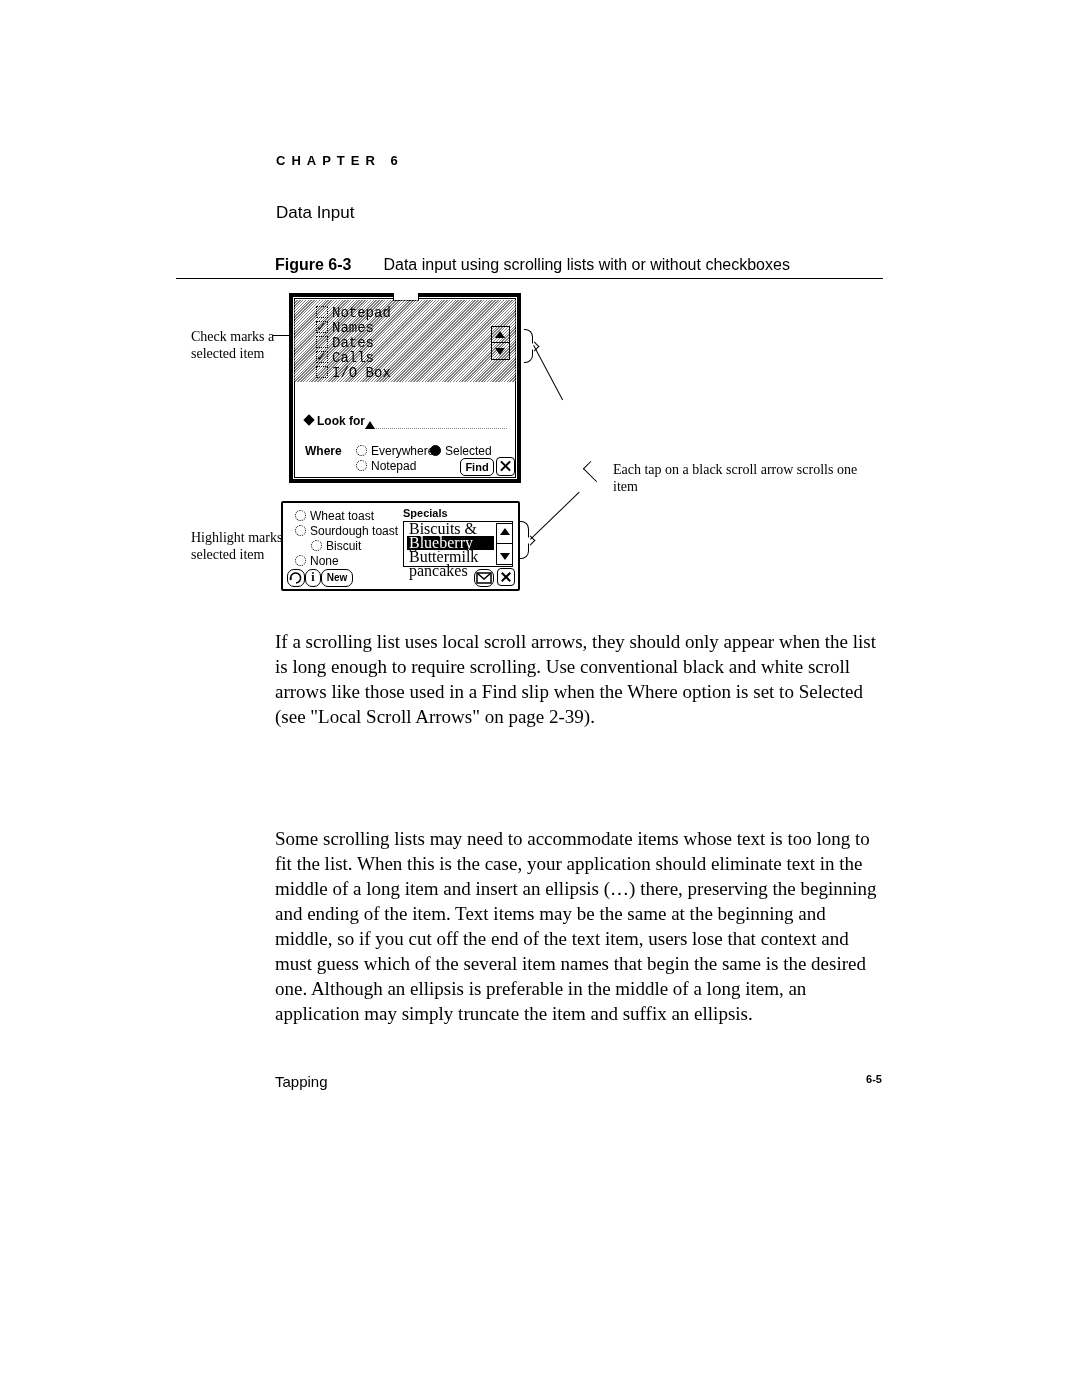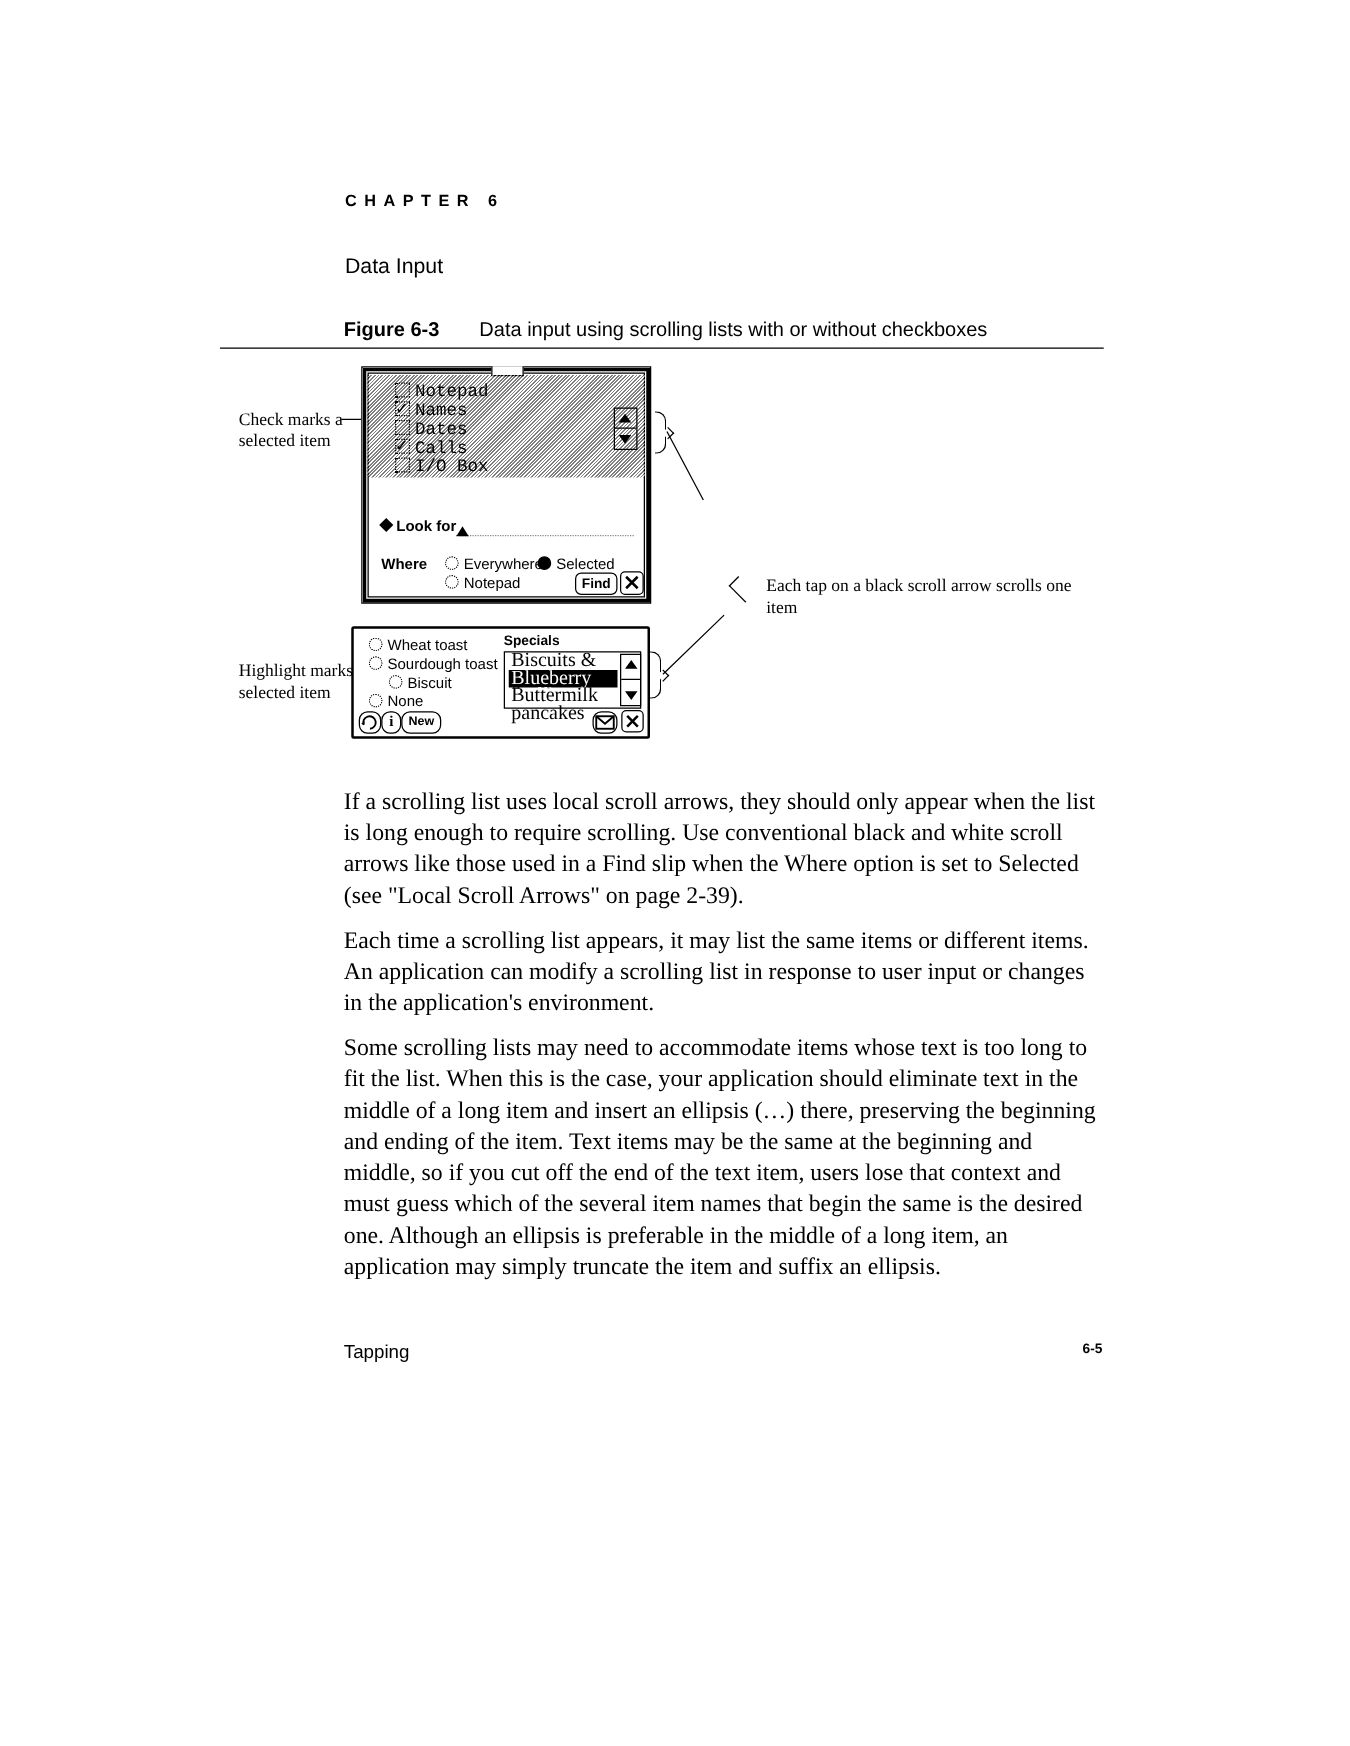--- a/index.html
+++ b/index.html
@@ -141,18 +141,17 @@
     <div class="footbtn" style="right:24px;top:66px;width:18px;">
       <svg viewBox="0 0 18 16">
           <rect x="2" y="3" width="14" height="10" fill="none" stroke="#000" stroke-width="1.5"></rect>
           <path d="M2 3 L9 9 L16 3" fill="none" stroke="#000" stroke-width="1.5"></path>
         </svg>
     </div>
     <div class="xbox" style="right:3px;top:65px;width:16px;height:16px;"></div>
   </div>
 
   <div class="bodytext" style="top:629px;">If a scrolling list uses local scroll arrows, they should only appear when the list is long enough to require scrolling. Use conventional black and white scroll arrows like those used in a Find slip when the Where option is set to Selected (see "Local Scroll Arrows" on page 2-39).</div>
-  <div class="bodytext" style="top:740px;">Each time a scrolling list appears, it may list the same items or different items. An application can modify a scrolling list in response to user input or changes in the application's environment.</div>
   <div class="bodytext" style="top:826px;">Some scrolling lists may need to accommodate items whose text is too long to fit the list. When this is the case, your application should eliminate text in the middle of a long item and insert an ellipsis (…) there, preserving the beginning and ending of the item. Text items may be the same at the beginning and middle, so if you cut off the end of the text item, users lose that context and must guess which of the several item names that begin the same is the desired one. Although an ellipsis is preferable in the middle of a long item, an application may simply truncate the item and suffix an ellipsis.</div>
 
   <div class="footer-left">Tapping</div>
   <div class="footer-right">6-5</div>
 </div>
 
 </body></html>

